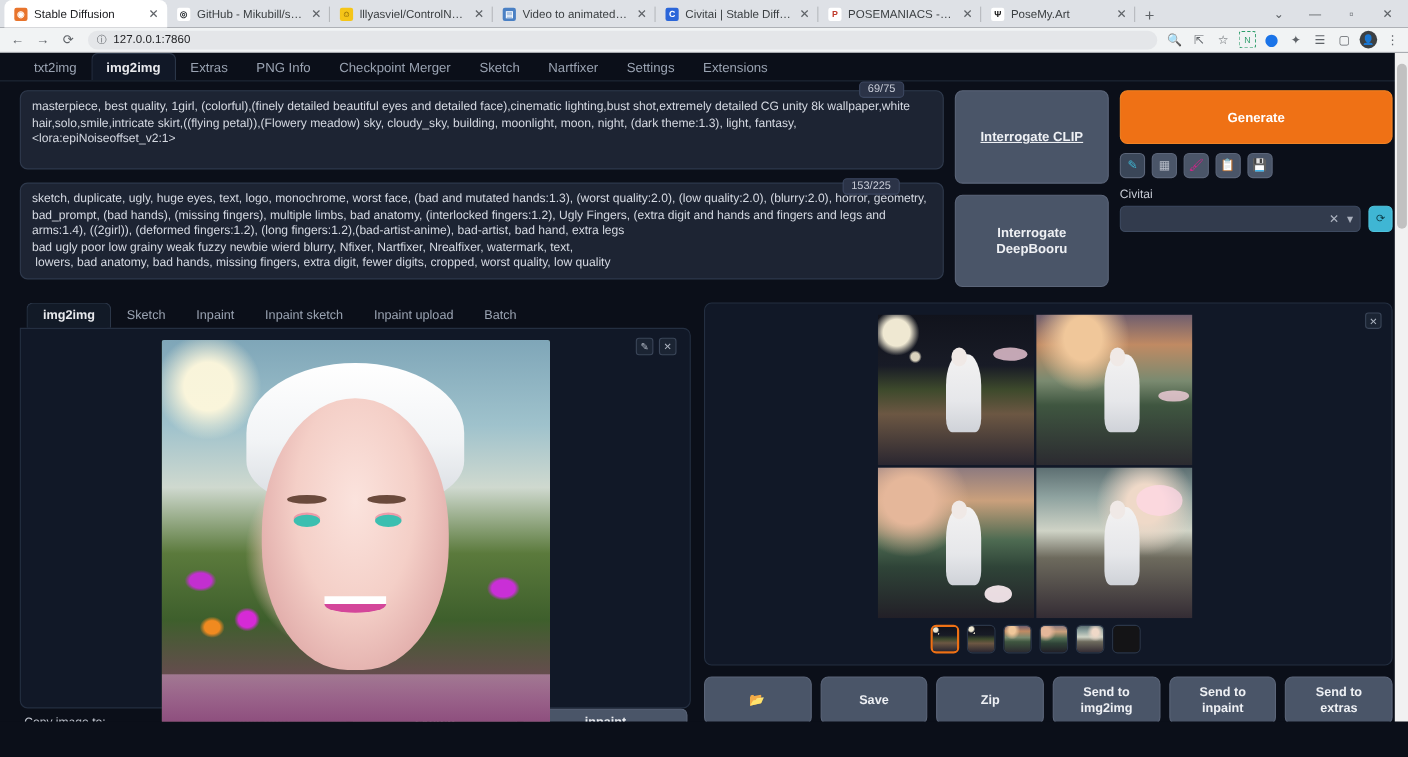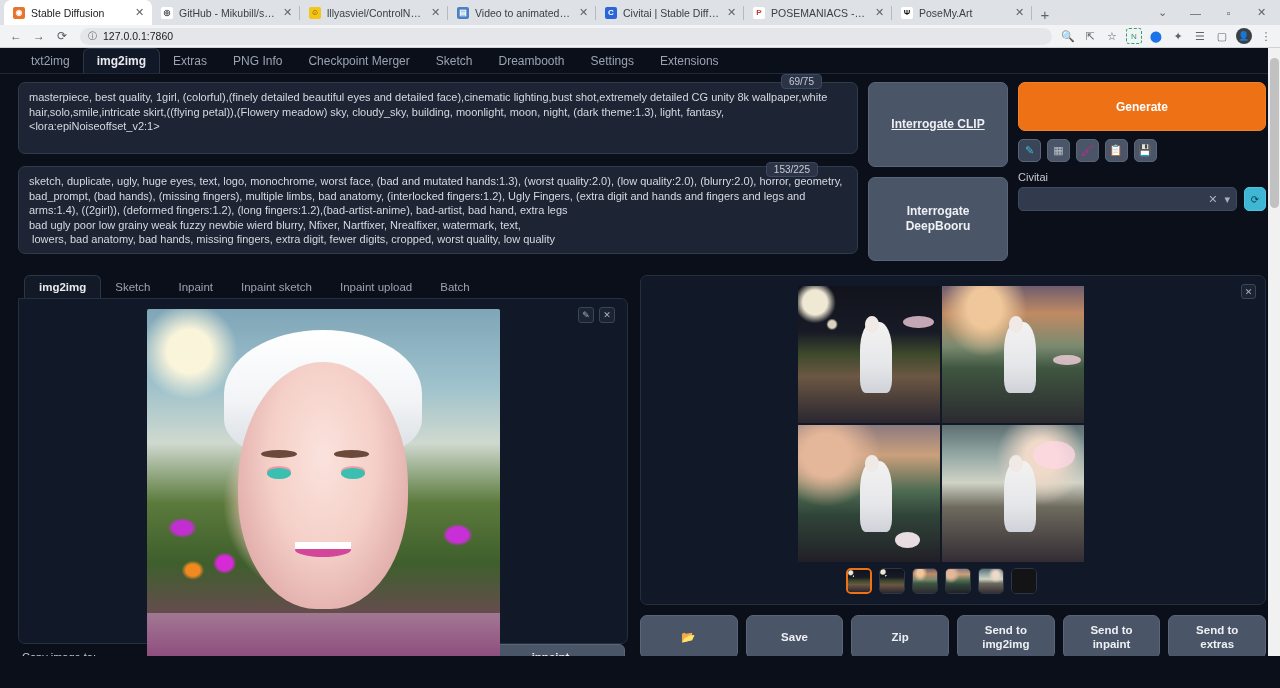--- a/index.html
+++ b/index.html
@@ -432,21 +432,21 @@
 
   <div class="app">
 
     <div class="apptabs">
       <div class="apptab">txt2img</div>
       <div class="apptab active">img2img</div>
       <div class="apptab">Extras</div>
       <div class="apptab">PNG Info</div>
       <div class="apptab">Checkpoint Merger</div>
       <div class="apptab">Sketch</div>
-      <div class="apptab">Dreambooth</div>
+      <div class="apptab">Nartfixer</div>
       <div class="apptab">Settings</div>
       <div class="apptab">Extensions</div>
     </div>
 
     <div class="promptwrap">
       <div class="prompts">
         <div class="tokcount pos">69/75</div>
         <div class="promptbox pos">
           <div class="prompt-text">masterpiece, best quality, 1girl, (colorful),(finely detailed beautiful eyes and detailed face),cinematic lighting,bust shot,extremely detailed CG unity 8k wallpaper,white hair,solo,smile,intricate skirt,((flying petal)),(Flowery meadow) sky, cloudy_sky, building, moonlight, moon, night, (dark theme:1.3), light, fantasy,
 &lt;lora:epiNoiseoffset_v2:1&gt;</div>

